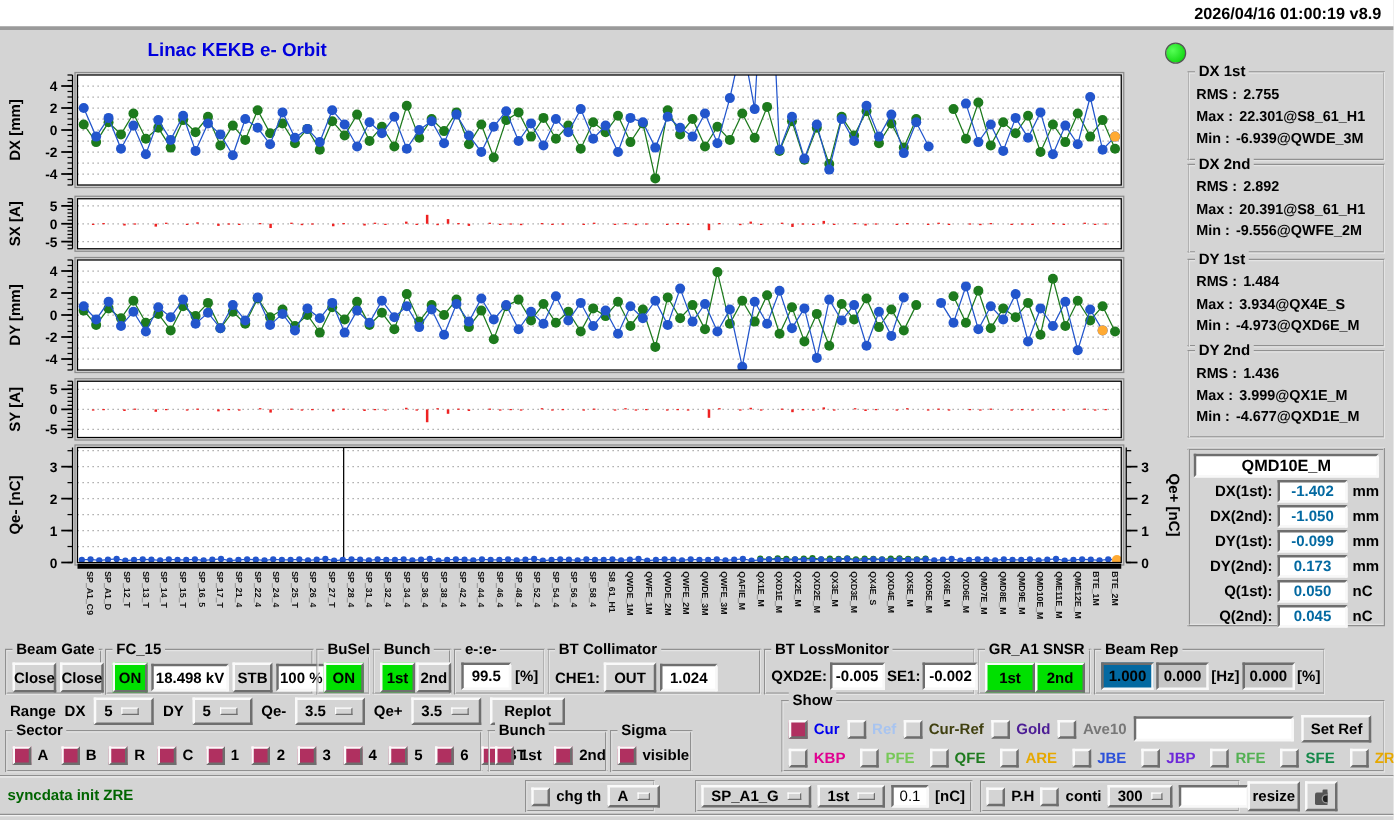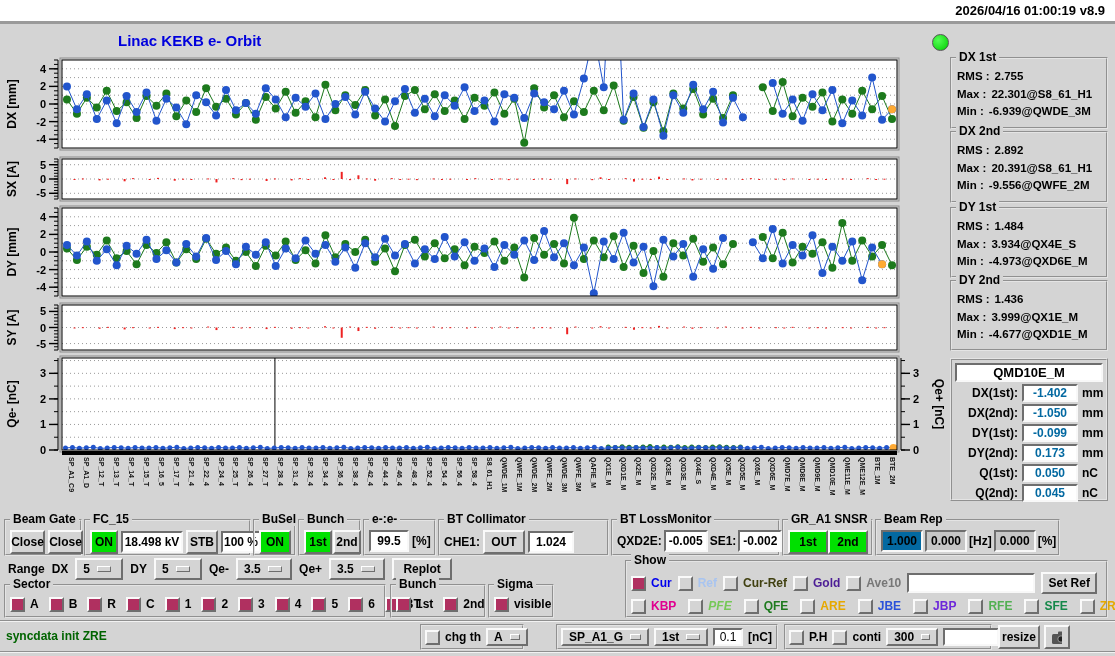--- a/index.html
+++ b/index.html
@@ -1268,21 +1268,21 @@
         <input class="tfield" style="width: 128px;">
         <span class="btn" style="width: 56px; height: 22px;">Set Ref</span>
       </div>
     <div class="grow" id="show-row2" style="gap:12px;padding-top:5px">
         <span class="chkitem">
           <span class="chk"></span>
           <span class="chklbl" style="color: rgb(224, 0, 144);">KBP</span>
         </span>
         <span class="chkitem">
           <span class="chk"></span>
-          <span class="chklbl" style="color: rgb(118, 200, 87); font-style: italic;">PFE</span>
+          <span class="chklbl" style="color: rgb(118, 200, 87);">PFE</span>
         </span>
         <span class="chkitem">
           <span class="chk"></span>
           <span class="chklbl" style="color: rgb(30, 122, 30);">QFE</span>
         </span>
         <span class="chkitem">
           <span class="chk"></span>
           <span class="chklbl" style="color: rgb(230, 168, 0);">ARE</span>
         </span>
         <span class="chkitem">

